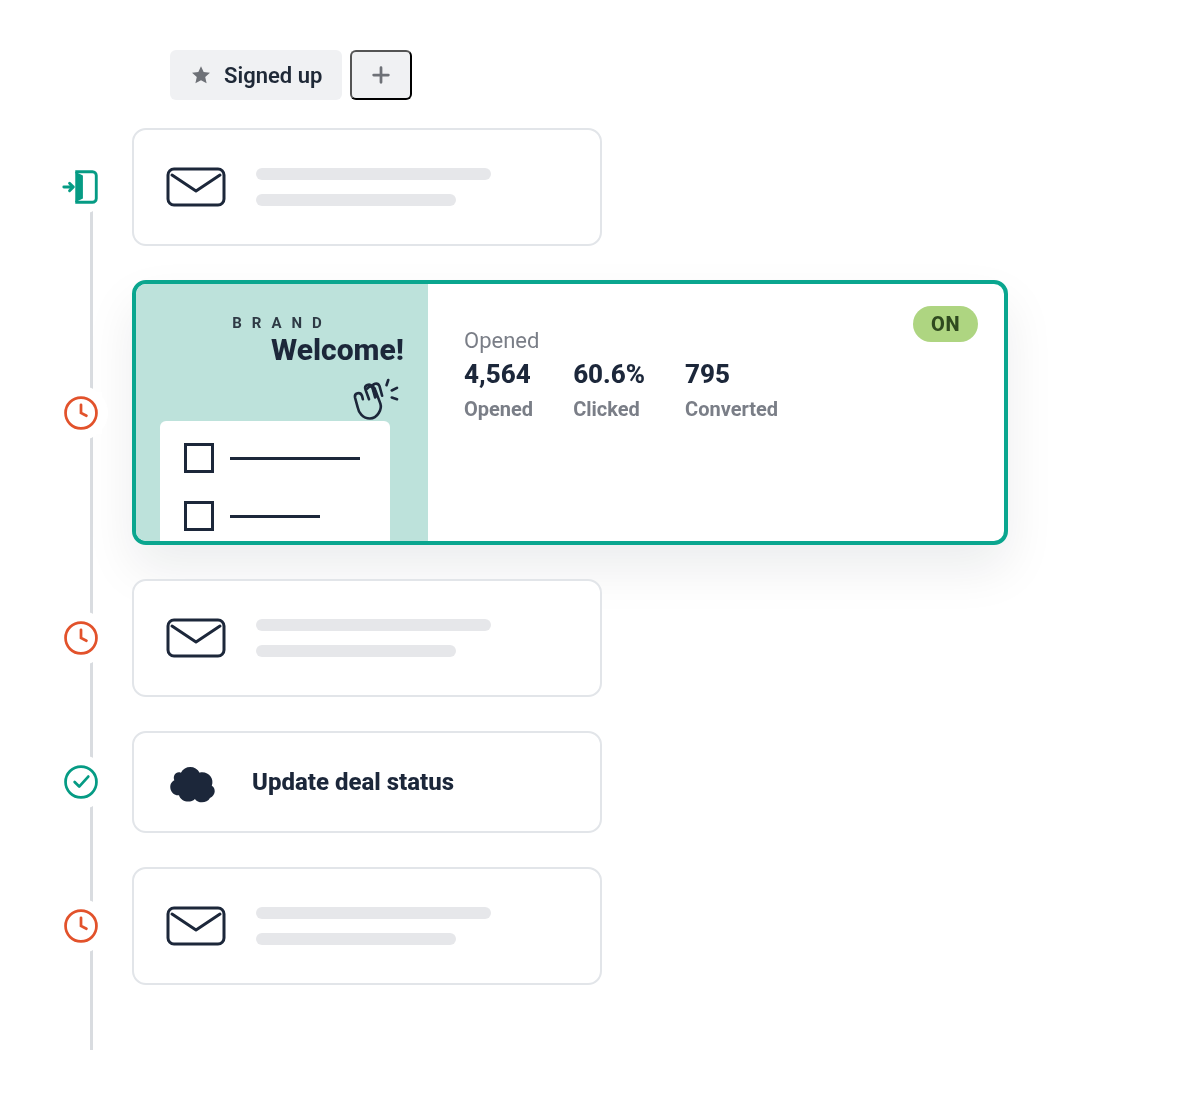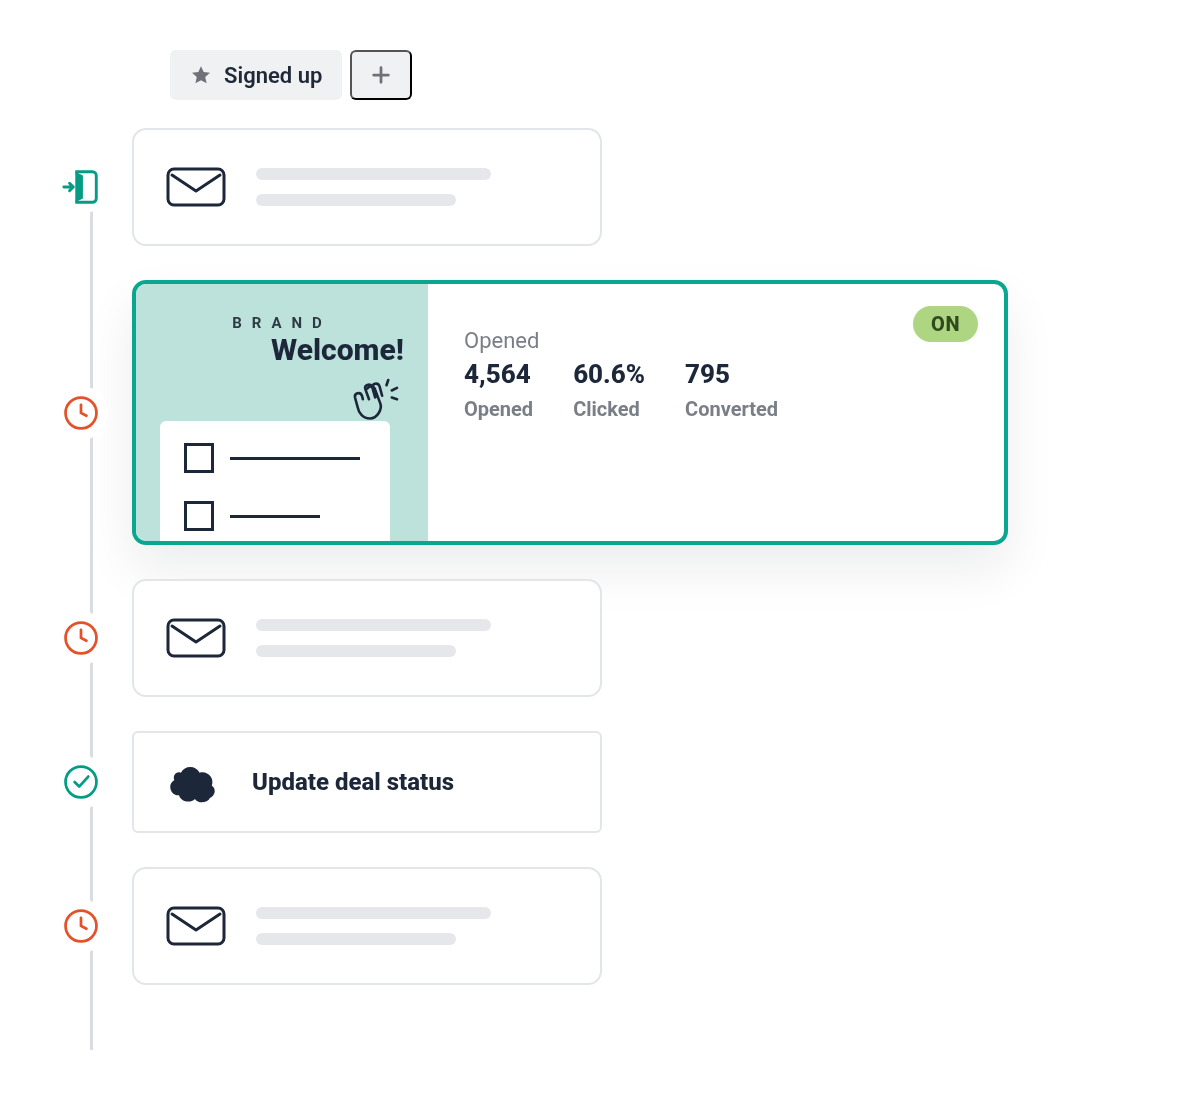--- a/index.html
+++ b/index.html
@@ -39,21 +39,21 @@
 
   
   .card{background:#fff;border:2px solid var(--border);border-radius:14px;padding:26px 30px;display:flex;align-items:center;gap:28px;width:470px;height:118px;}
   .card .env{flex:0 0 64px;}
   .sk{display:flex;flex-direction:column;gap:14px;}
   .sk .bar{height:12px;border-radius:8px;background:var(--skeleton);}
   .sk .b1{width:235px;}
   .sk .b2{width:200px;}
 
   
-  .action-card{background:#fff;border:2px solid var(--border);border-radius:6px;padding:14px 30px;display:flex;align-items:center;gap:28px;width:470px;height:102px;font-size:24px;font-weight:800;color:var(--ink-2);}
+  .action-card{background:#fff;border:2px solid var(--border);border-radius:14px;padding:14px 30px;display:flex;align-items:center;gap:28px;width:470px;height:102px;font-size:24px;font-weight:800;color:var(--ink-2);}
   .action-card .blob{flex:0 0 60px;height:60px;}
 
   
   .big{width:908px;display:flex;border:4px solid var(--teal-ring);border-radius:14px;overflow:hidden;background:#fff;box-shadow:0 24px 50px rgba(15,23,42,.08);}
   .preview{width:292px;background:var(--mint);padding:30px 24px 0 24px;display:flex;flex-direction:column;align-items:flex-end;position:relative;}
   .brand{letter-spacing:10px;font-size:15px;font-weight:700;color:#2E3A45;text-align:center;width:100%;}
   .welcome{font-size:30px;font-weight:800;color:var(--ink-2);}
   .wave{width:56px;height:56px;margin-top:6px;}
   .doc{background:#fff;border-radius:6px 6px 0 0;padding:22px 24px 10px;margin-top:-8px;display:flex;flex-direction:column;gap:28px;align-self:flex-start;width:230px;position:relative;z-index:0;}
   .doc .li{display:flex;align-items:center;gap:16px;}

